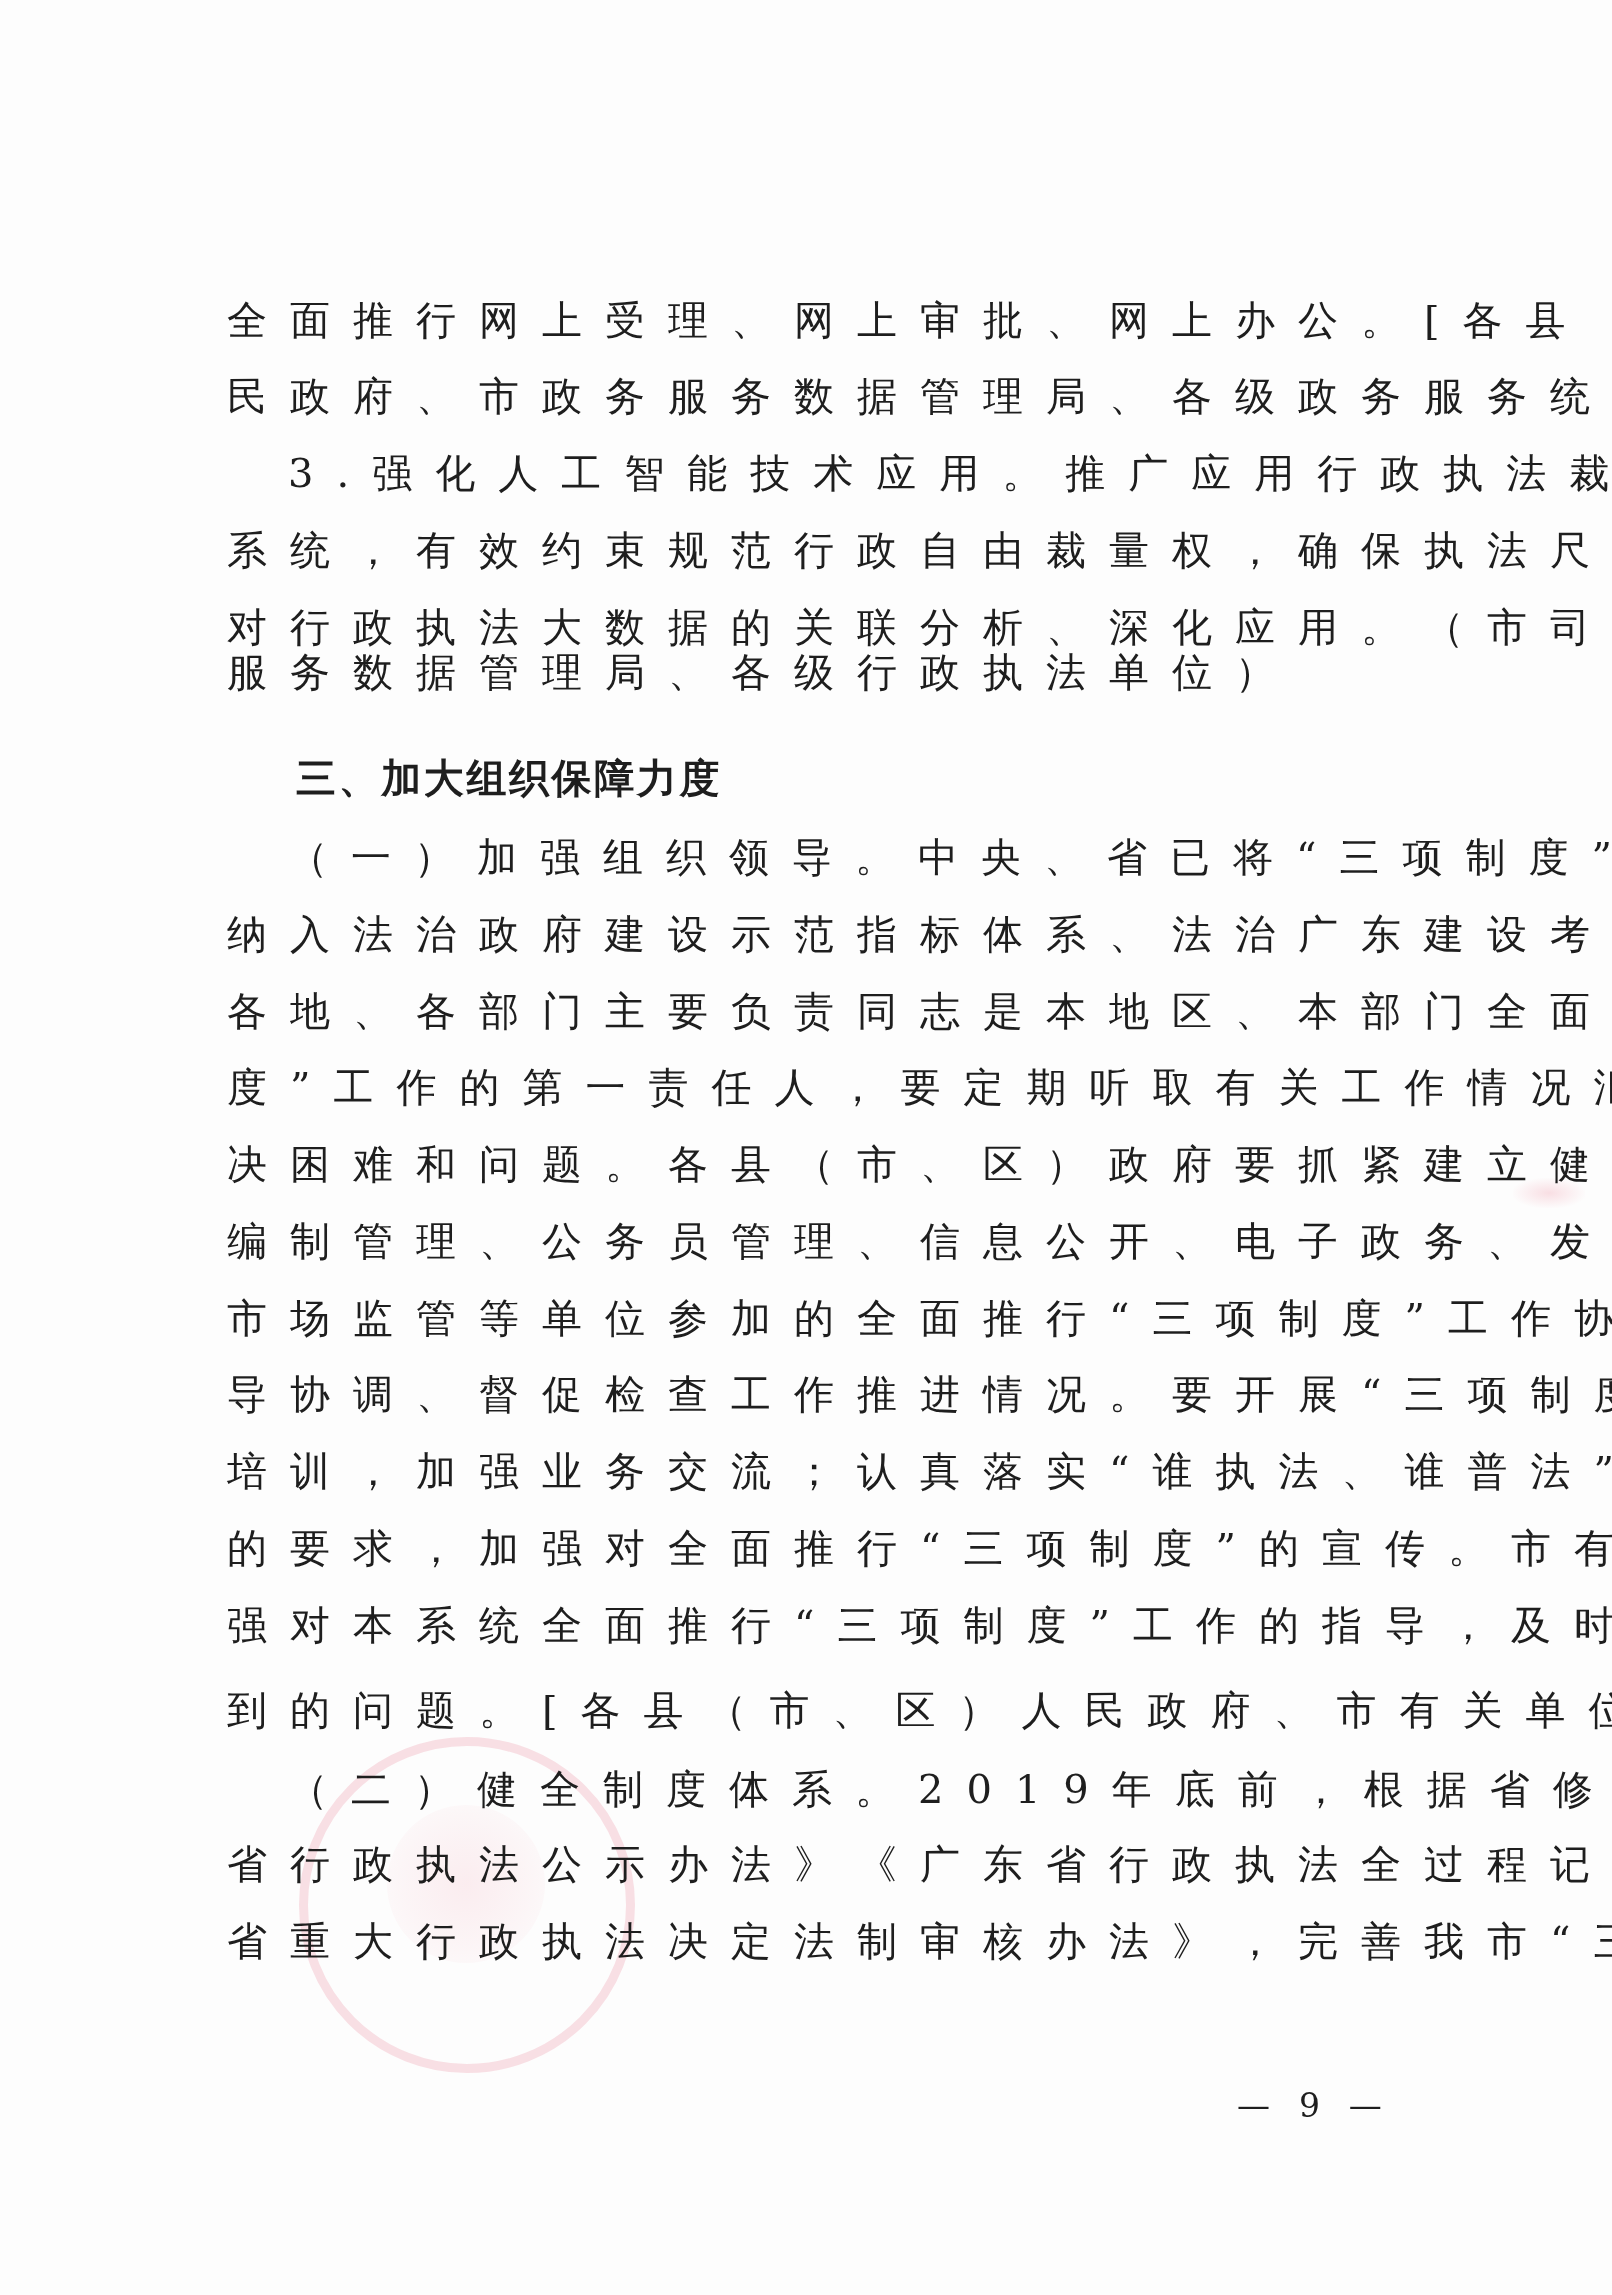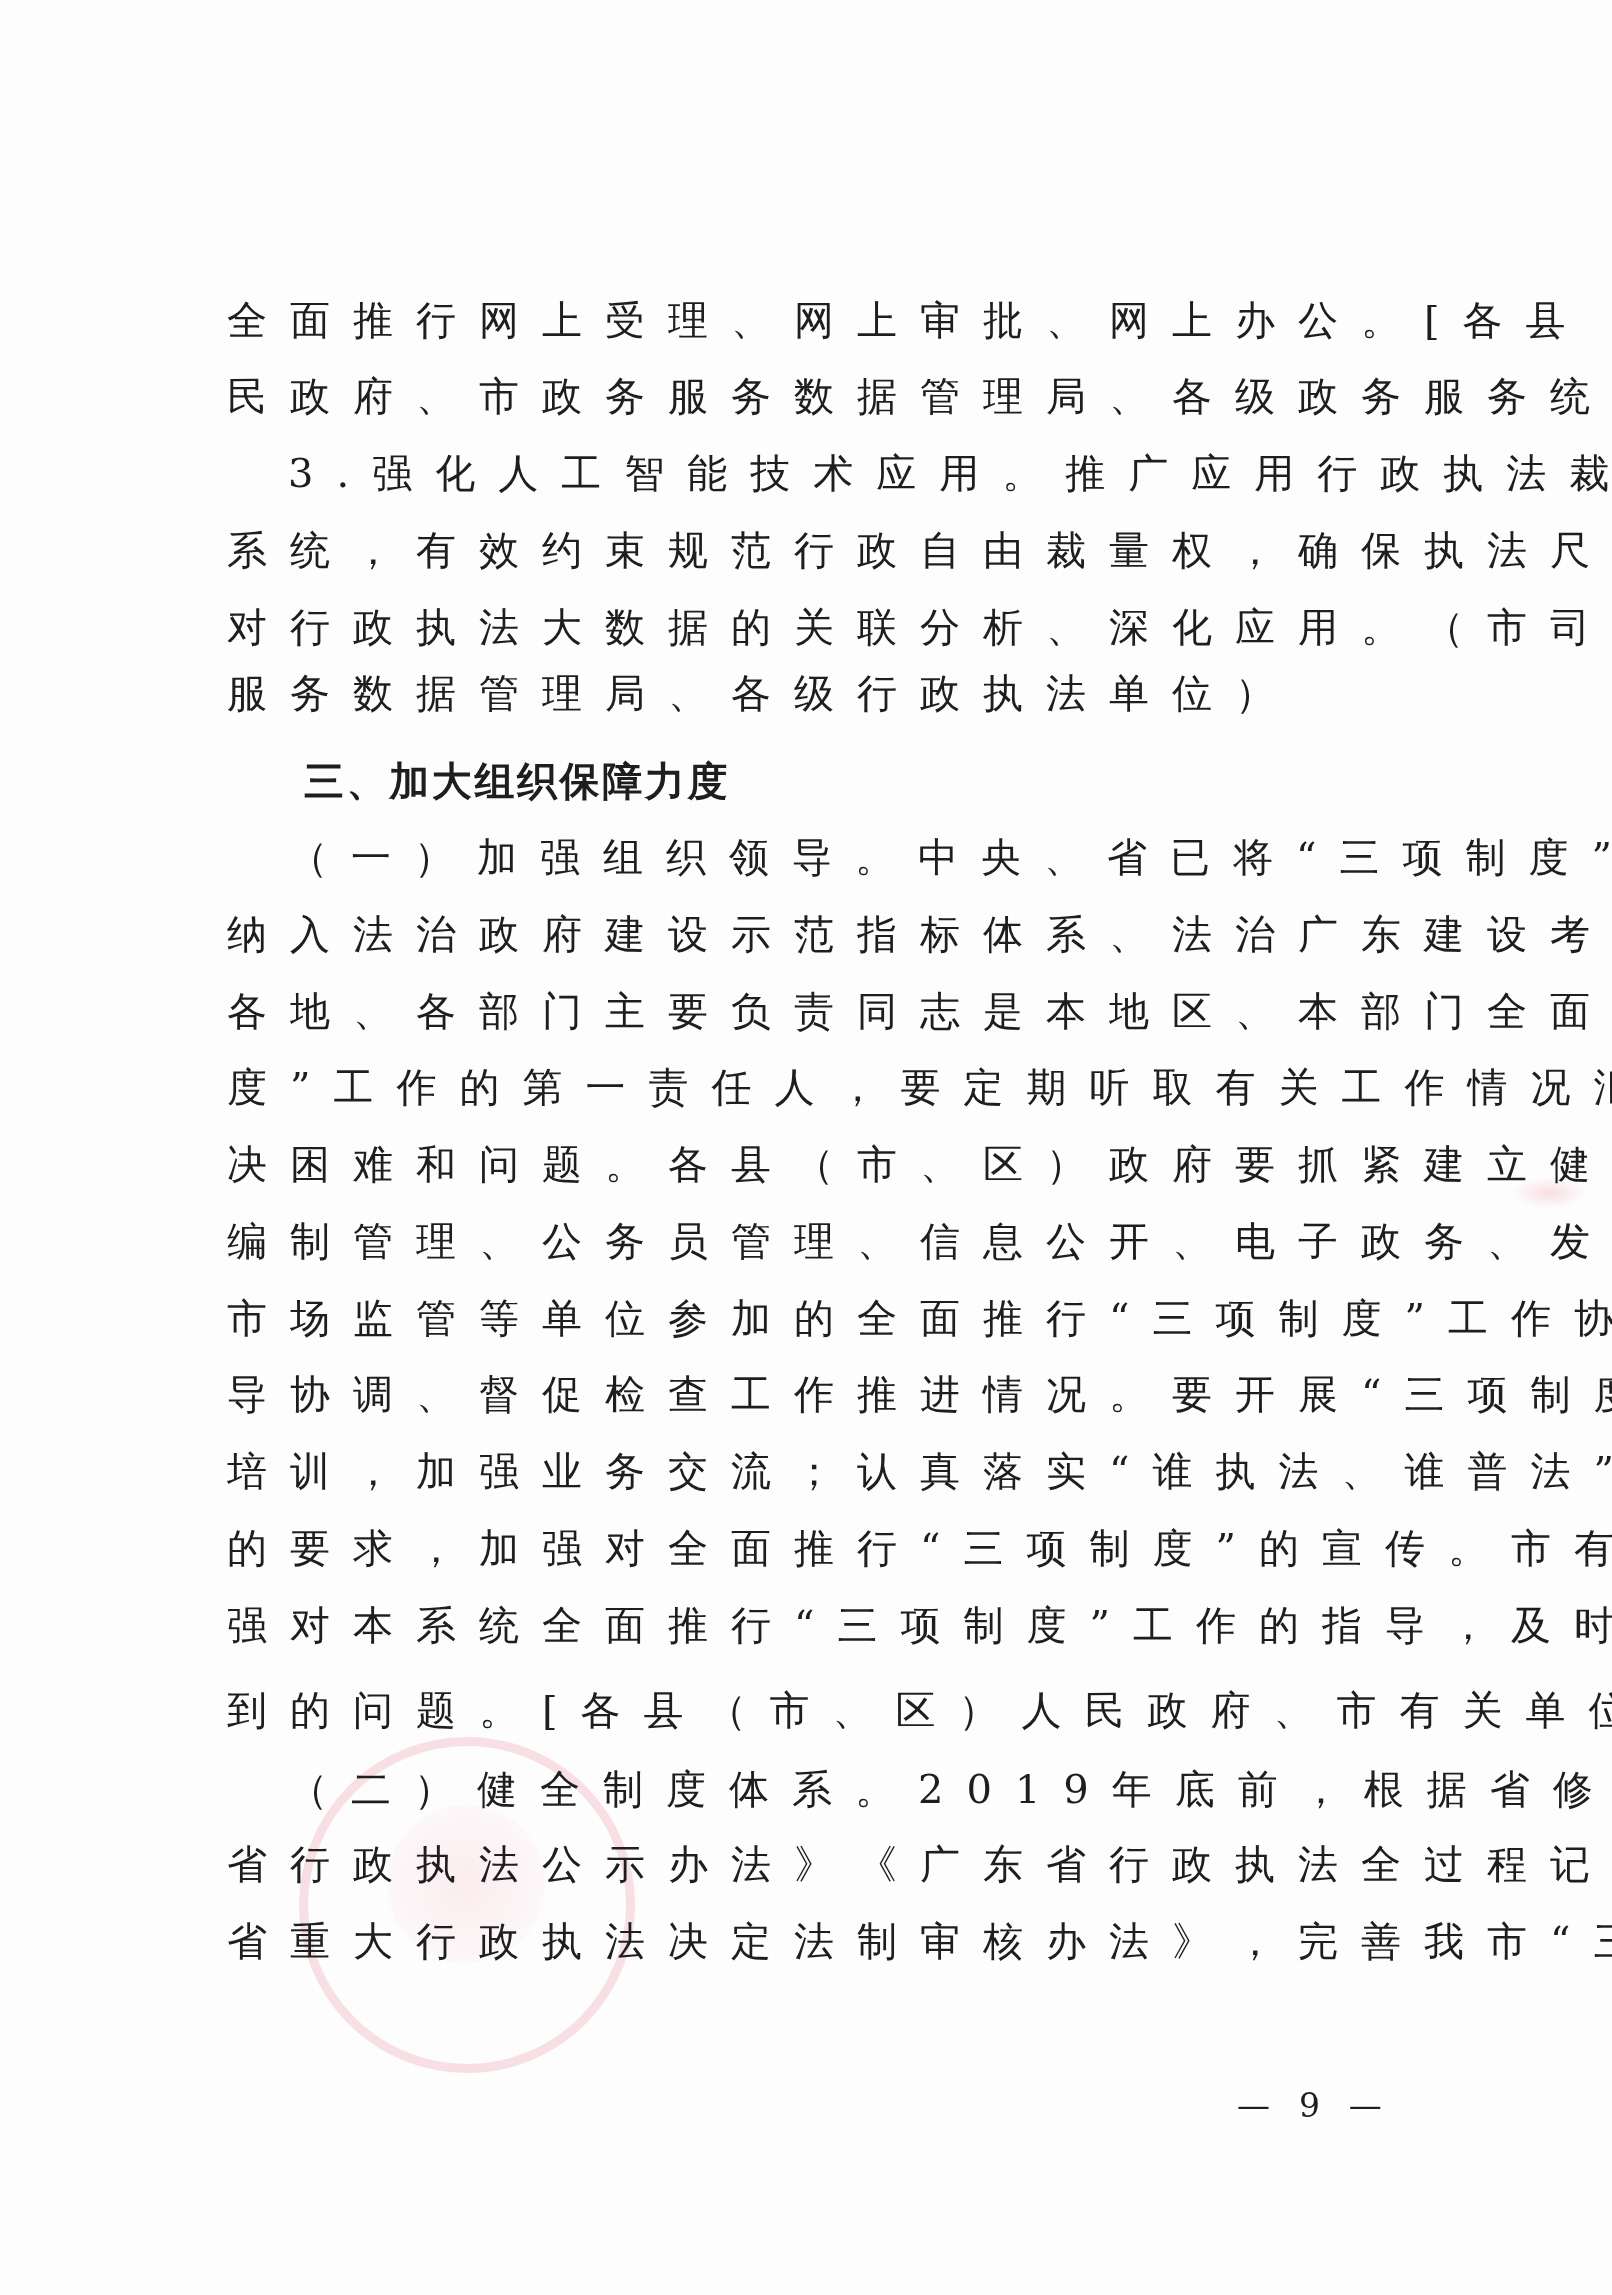--- a/index.html
+++ b/index.html
@@ -61,22 +61,22 @@
       text-align-last: justify;
     }
     .line.short {
       text-align-last: left;
     }
     .line.indent {
       left: 288px;
       width: 1143px;
     }
     .line.heading {
-      left: 304px;
-      font-family: Liberation Sans, sans-serif;
+      left: 296px;
+      font-family: Liberation Mono, monospace;
       font-weight: bold;
       text-align-last: left;
       letter-spacing: 2.6px;
     }
     .footer-page {
       position: absolute;
       left: 1237px;
       top: 2086px;
       font-size: 33px;
       font-family: "DejaVu Serif", "Liberation Serif", serif;
@@ -92,21 +92,21 @@
   <div class="stamp">
     <div class="stamp-inner"></div>
   </div>
   <div class="stamp-mark"></div>
 
   <div class="line" style="top:294px">全面推行网上受理、网上审批、网上办公。[各县（市、区）人</div>
   <div class="line short" style="top:370px">民政府、市政务服务数据管理局、各级政务服务统筹管理机构]</div>
   <div class="line indent" style="top:447px">3.强化人工智能技术应用。推广应用行政执法裁量智能辅助</div>
   <div class="line" style="top:524px">系统，有效约束规范行政自由裁量权，确保执法尺度统一。加强</div>
   <div class="line" style="top:601px">对行政执法大数据的关联分析、深化应用。（市司法局、市政务</div>
-  <div class="line short" style="top:667px">服务数据管理局、各级行政执法单位）</div>
+  <div class="line short" style="top:646px">服务数据管理局、各级行政执法单位）</div>
 
   <div class="line heading" style="top:755px">三、加大组织保障力度</div>
 
   <div class="line indent" style="top:831px">（一）加强组织领导。中央、省已将“三项制度”推行情况</div>
   <div class="line" style="top:908px">纳入法治政府建设示范指标体系、法治广东建设考评指标体系。</div>
   <div class="line" style="top:985px">各地、各部门主要负责同志是本地区、本部门全面推行“三项制</div>
   <div class="line" style="top:1061px">度”工作的第一责任人，要定期听取有关工作情况汇报，研究解</div>
   <div class="line" style="top:1138px">决困难和问题。各县（市、区）政府要抓紧建立健全司法行政、</div>
   <div class="line" style="top:1215px">编制管理、公务员管理、信息公开、电子政务、发展改革、财政、</div>
   <div class="line" style="top:1292px">市场监管等单位参加的全面推行“三项制度”工作协调机制，指</div>

